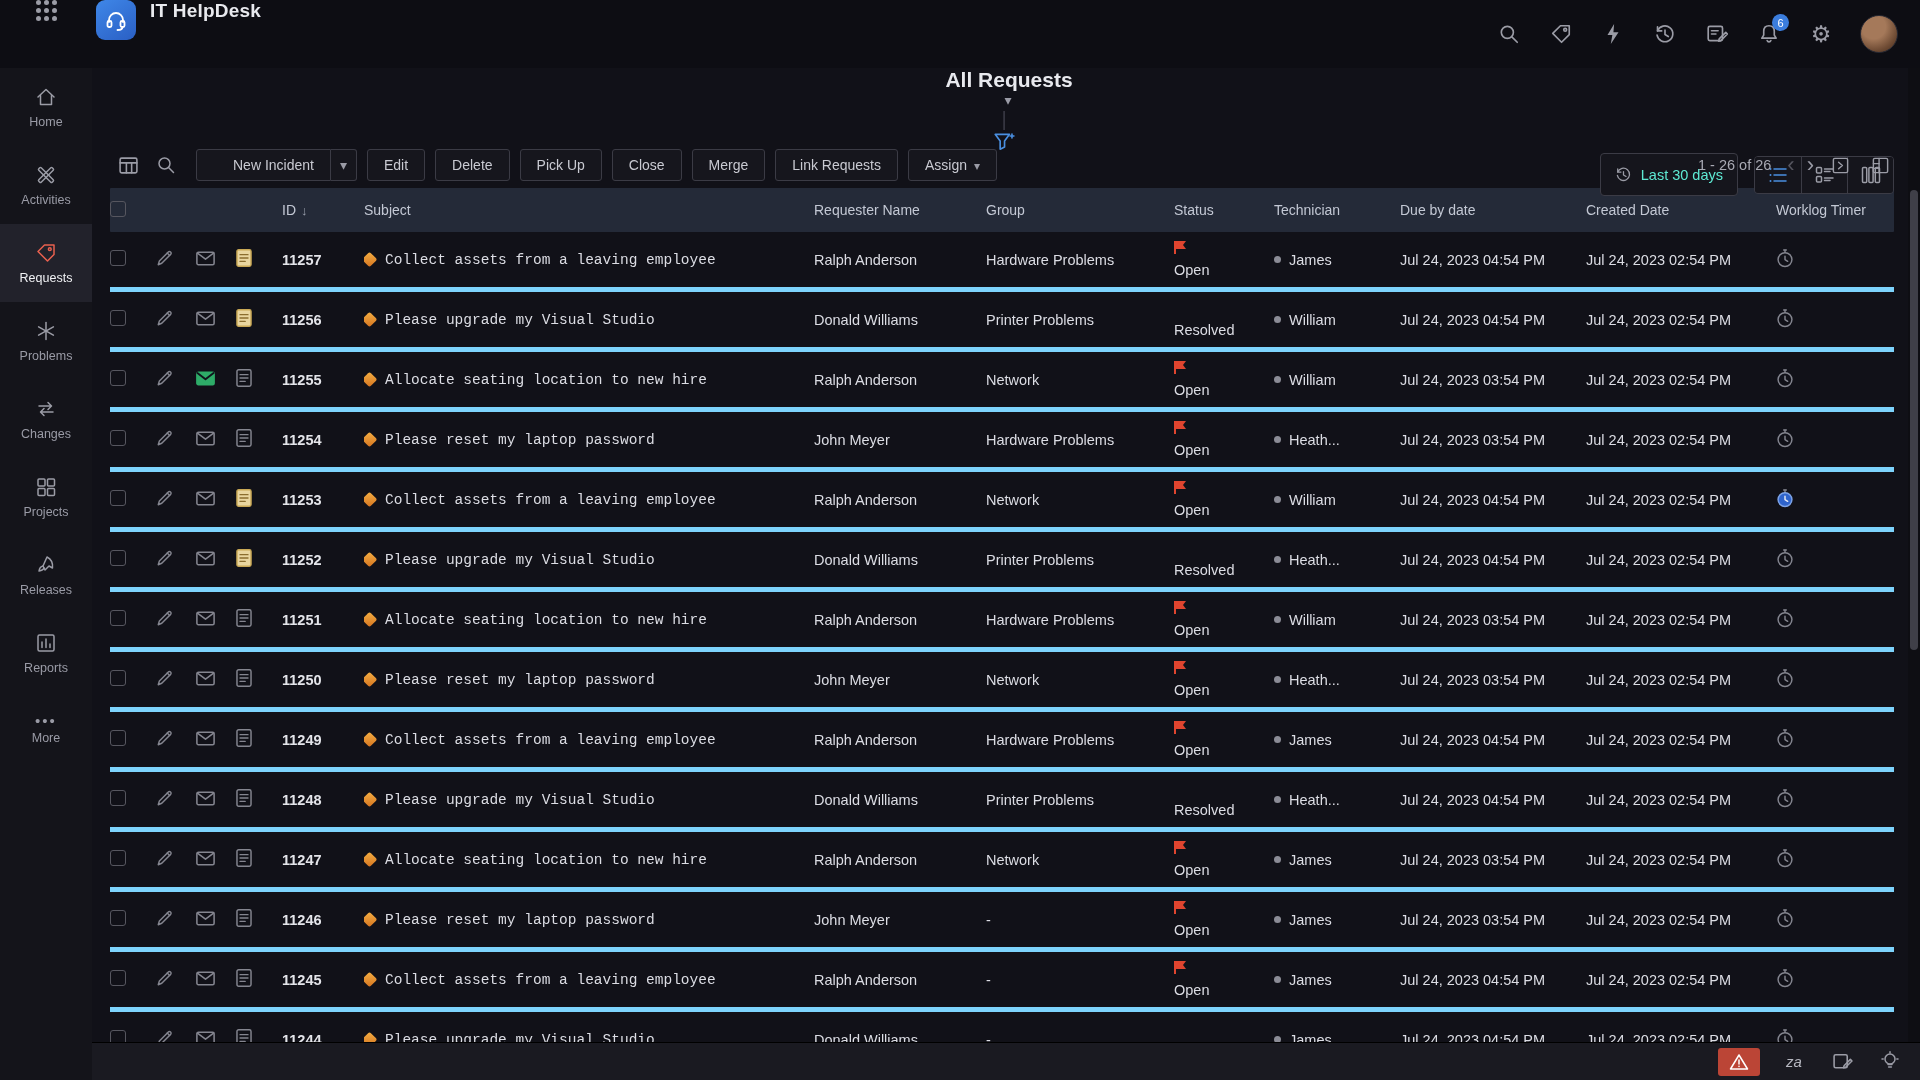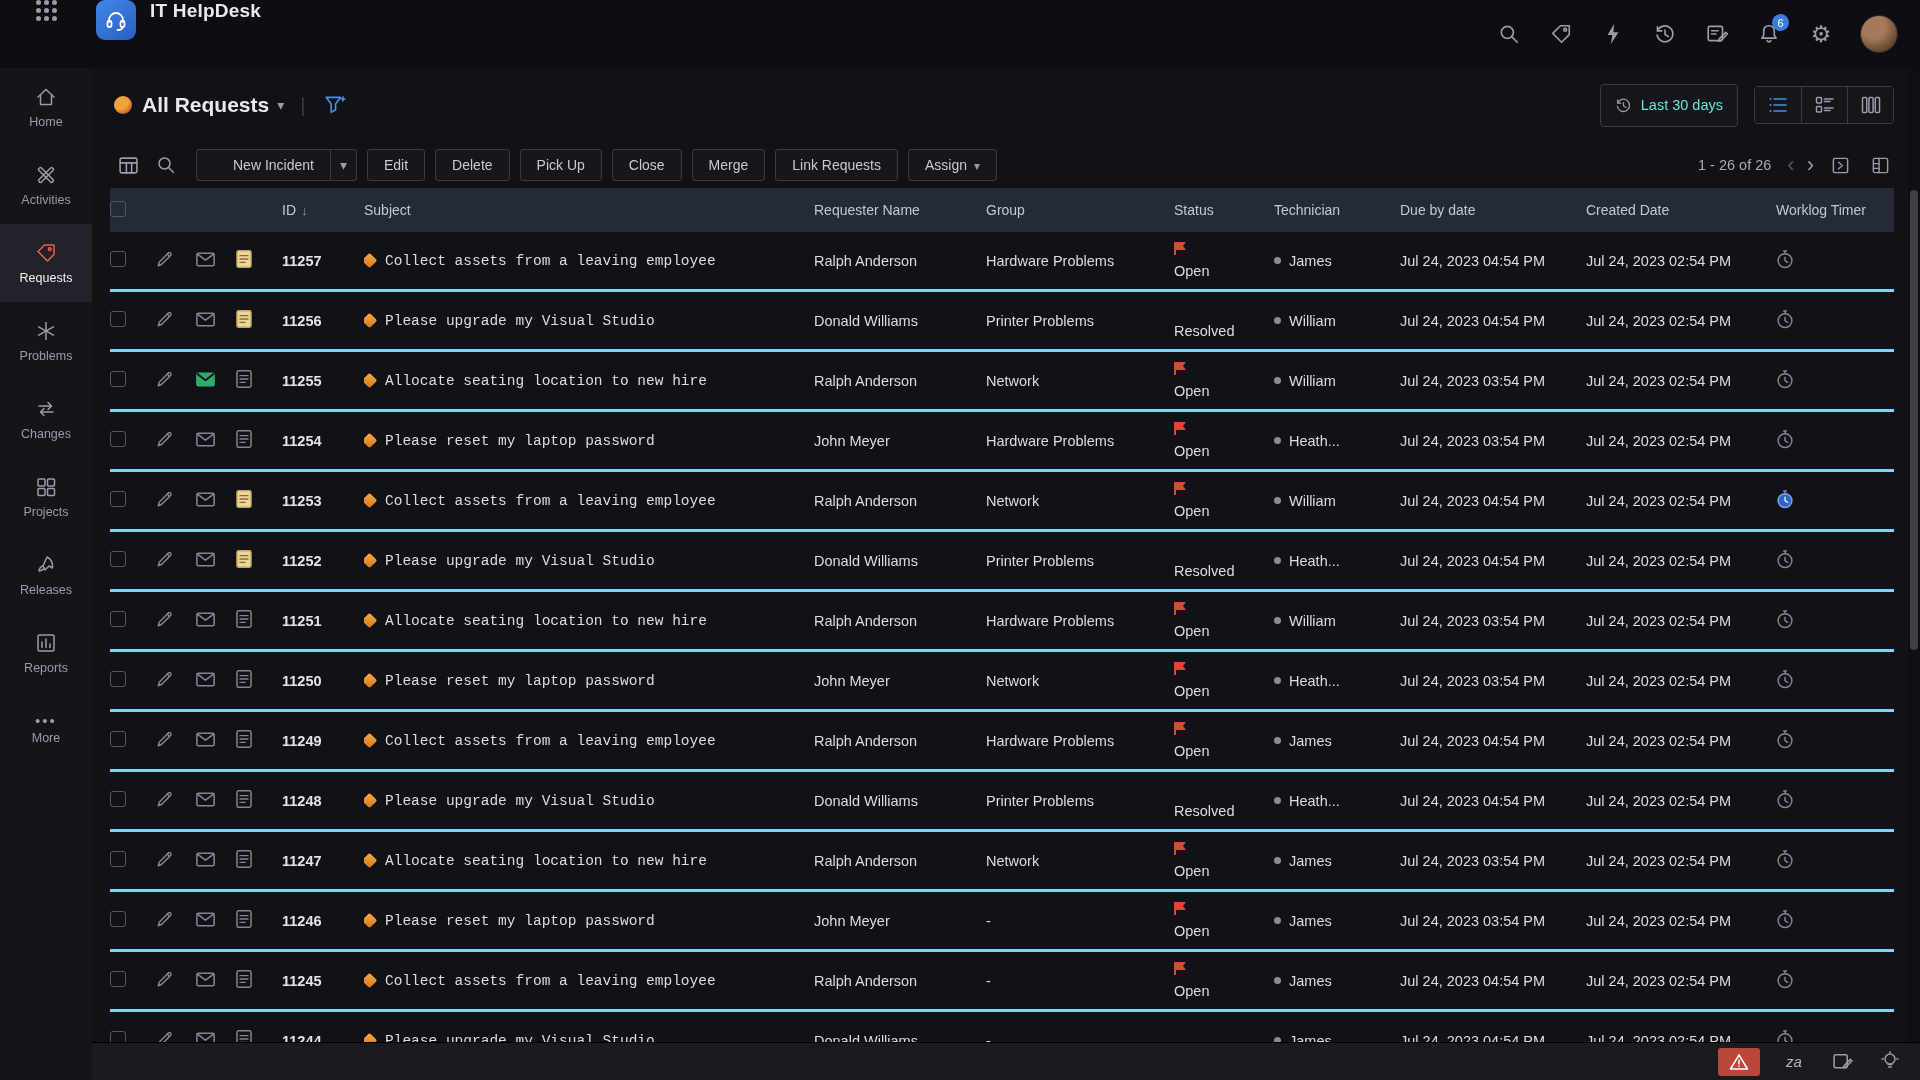--- a/index.html
+++ b/index.html
@@ -26,21 +26,21 @@
   .sidebar { position:absolute; top:68px; left:0; width:92px; height:1012px; background:#14141a; z-index:20; }
   .side-item { height:78px; display:flex; flex-direction:column; align-items:center; justify-content:center;
     gap:7px; cursor:pointer; color:#9a9ba6; font-size:12.5px; }
   .side-item.active { background:#22222b; color:#f0f1f4; }
   .side-item.active svg { stroke:#e8604f; }
   .more-dots { letter-spacing:2px; font-size:15px; color:#9a9ba6; line-height:6px; }
 
   
   .content { position:absolute; top:68px; left:92px; width:1828px; height:1012px; background:#111118; overflow:hidden; }
 
-  .view-header { height:74px; display:flex; align-items:center; padding:0 26px 0 22px; }
+  .view-header { height:74px; display:flex; align-items:center; padding:0 26px 0 22px;flex-direction:column; }
   .view-ball { width:18px; height:18px; border-radius:50%;
     background:radial-gradient(circle at 35% 30%, #f0a23c 0 45%, #c8641e 75%, #3b6fc0 100%); }
   .view-title { font-size:21px; font-weight:700; margin-left:10px; cursor:pointer; }
   .chev { color:#9a9ba6; font-size:14px; margin-left:8px; cursor:pointer; }
   .vh-divider { color:#3a3a45; font-size:20px; margin:0 16px; }
   .vh-right { margin-left:auto; display:flex; align-items:center; gap:16px; }
   .period-btn { display:flex; align-items:center; gap:9px; border:1px solid #3b3b45; border-radius:4px;
     background:#15151c; color:#5eead4; font-size:14.5px; padding:12px 14px; cursor:pointer; }
   .view-switch { display:flex; border:1px solid #3b3b45; border-radius:4px; overflow:hidden; }
   .vs-btn { width:46px; height:36px; display:flex; align-items:center; justify-content:center;
@@ -61,21 +61,21 @@
   .pg-chev.dis { color:#55555f; }
 
   
   .grid { display:grid; align-items:center;
     grid-template-columns:46px 40px 40px 46px 82px 1fr 172px 188px 100px 126px 186px 190px 118px; }
   .thead { height:44px; background:#242a38; color:#c3c8d4; font-size:14px;
     margin:0 26px 0 18px; border-radius:1px; }
   .thead .hcell { padding-right:6px; cursor:pointer; white-space:nowrap; }
   .sort-arrow { color:#9aa0ad; font-size:13px; margin-left:5px; }
   .tbody { margin:0 26px 0 18px; }
-  .trow { height:60px; border-bottom:3px solid #7dd3fc; font-size:14.5px; color:#dcdde4; cursor:pointer; }
+  .trow { height:60px; border-bottom:5px solid #7dd3fc; font-size:14.5px; color:#dcdde4; cursor:pointer; }
   .cell { padding-right:8px; white-space:nowrap; overflow:hidden; text-overflow:ellipsis; }
   .c-id { font-weight:700; color:#e4e5ea; }
   .c-subj { display:flex; align-items:center; gap:10px;font-family:Liberation Mono, monospace; }
   .diamond { width:11px; height:11px; flex:0 0 11px; transform:rotate(45deg); border-radius:2px;
     background:linear-gradient(135deg,#f5b044,#d4731f); }
   .cbx { width:16px; height:16px; border:1.5px solid #56565f; border-radius:3px; display:inline-block; cursor:pointer; }
 
   .c-status { display:flex; align-items:flex-start; gap:8px;flex-direction:column; }
   .flag { position:relative; width:13px; height:13px; flex:0 0 13px; }
   .flag.hidden { visibility:hidden; }

